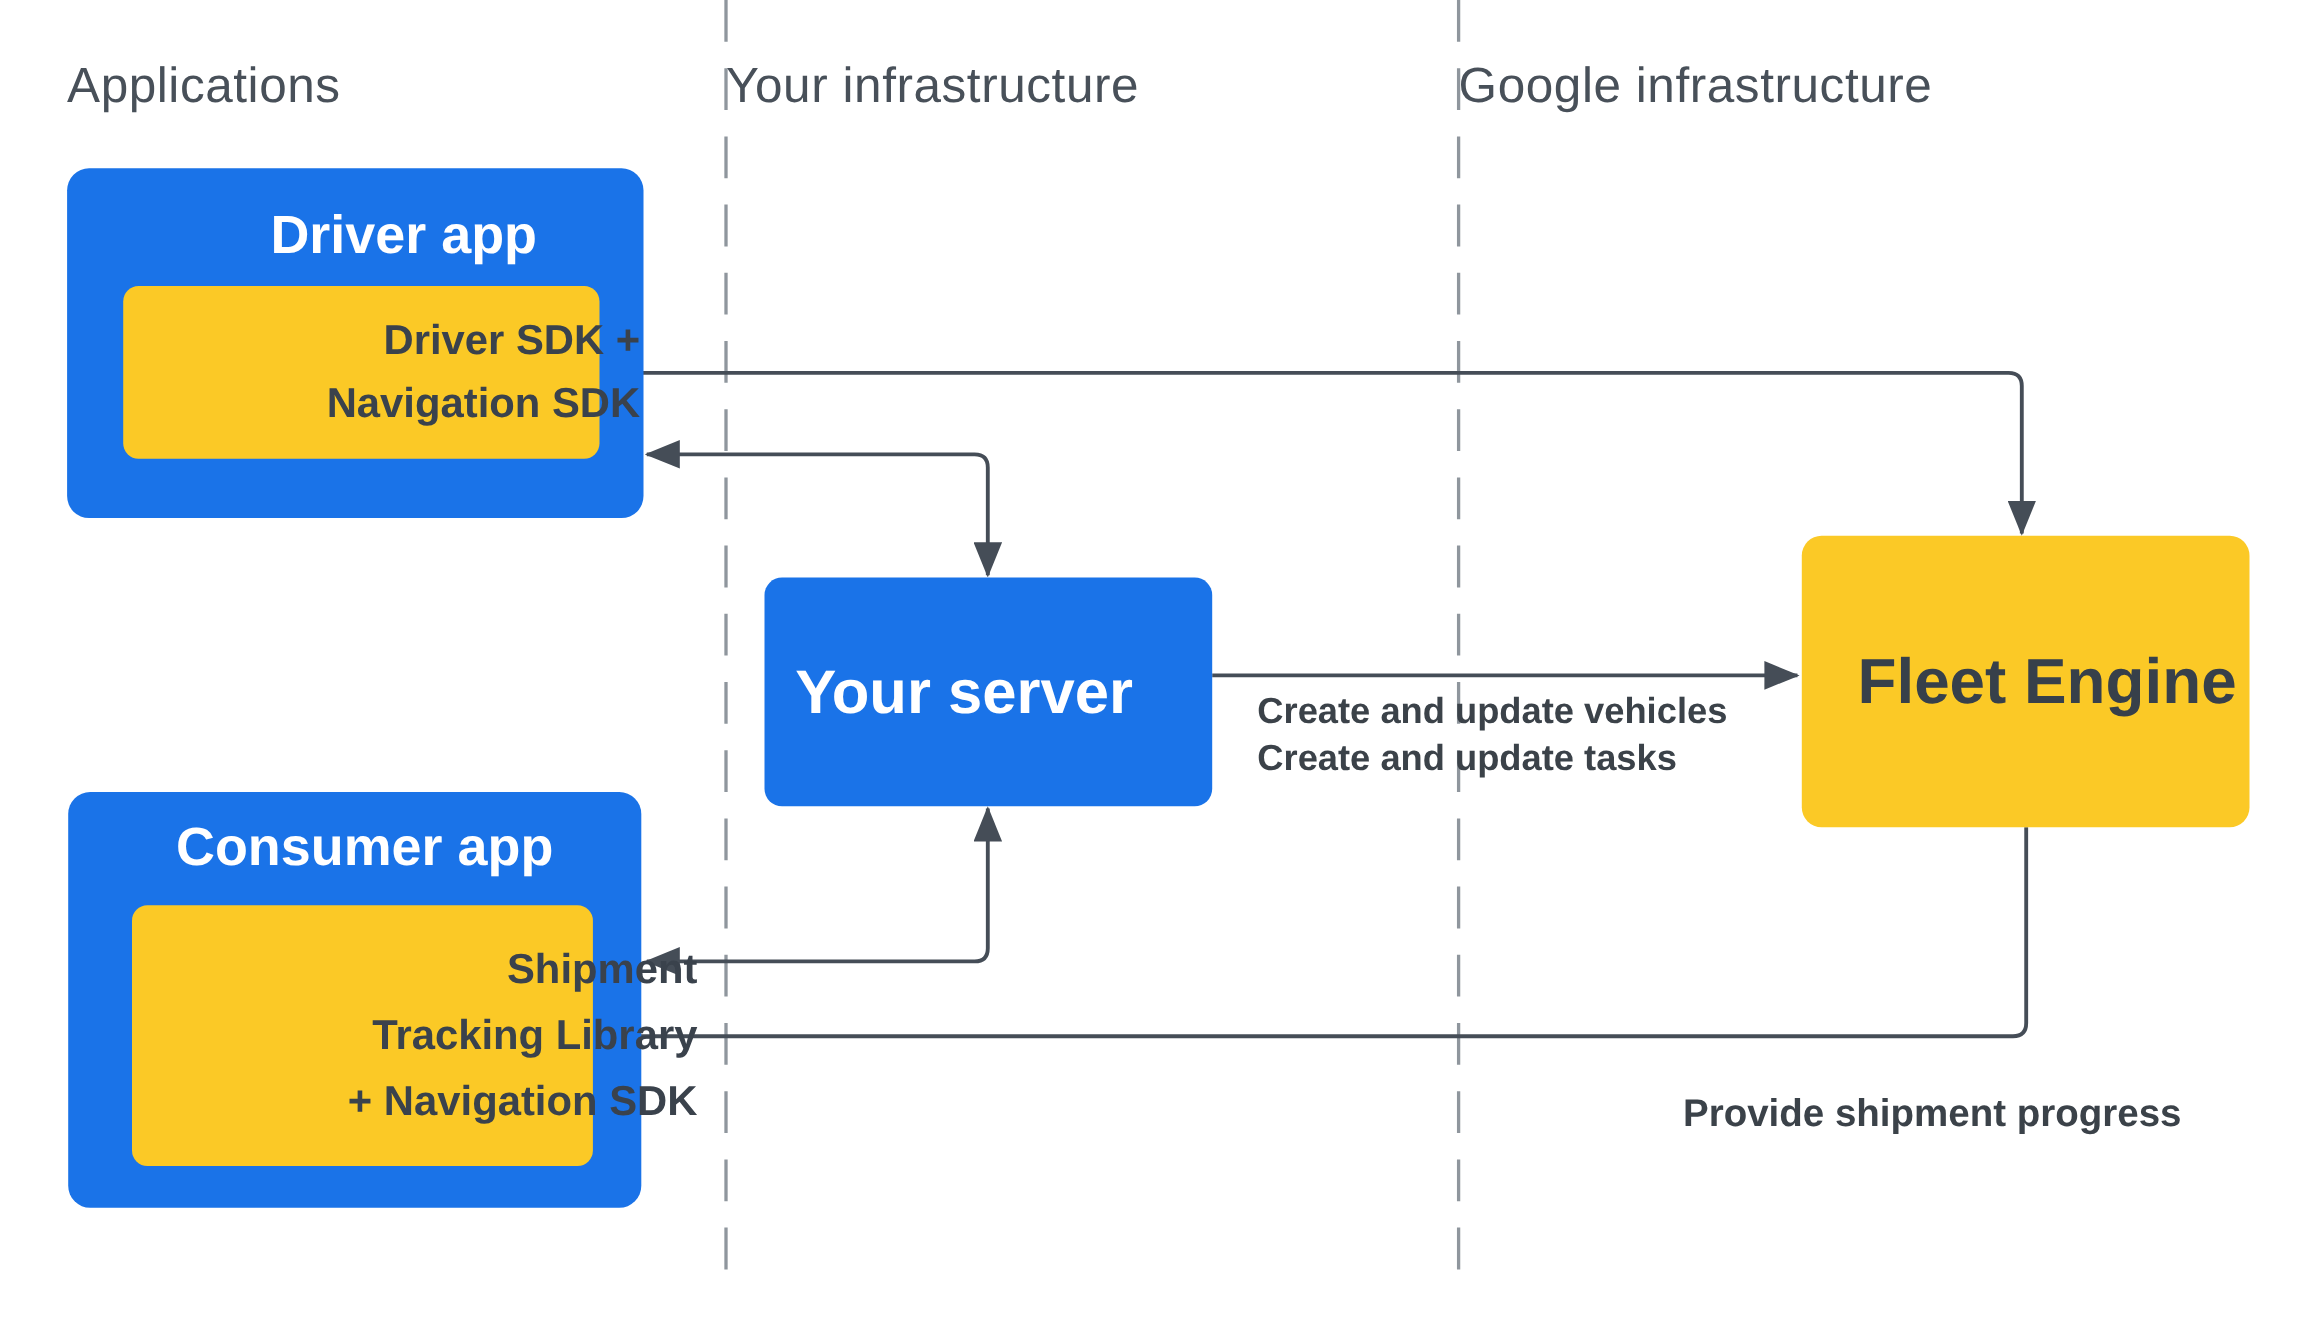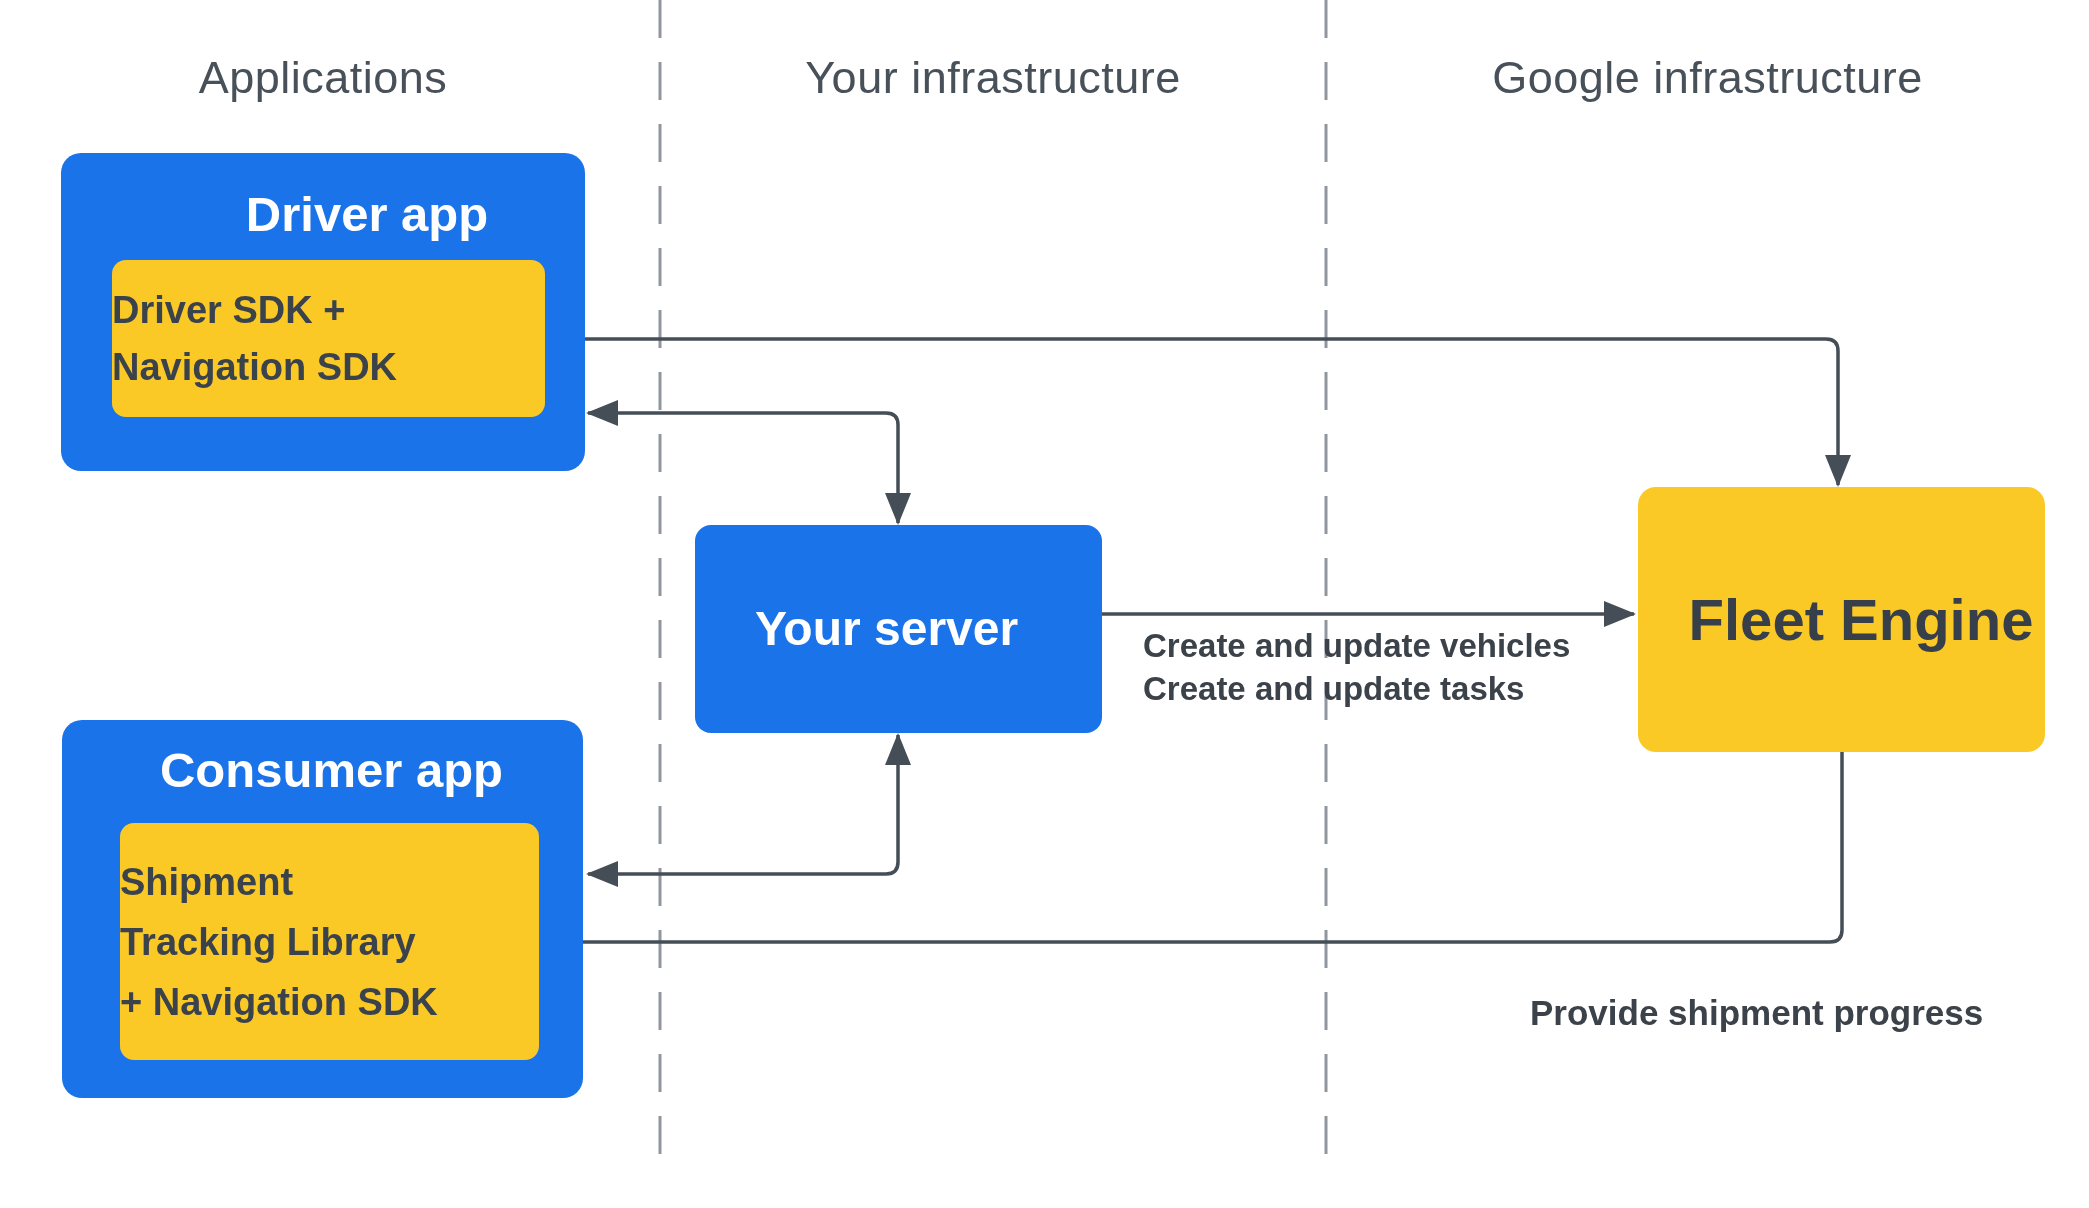--- a/index.html
+++ b/index.html
@@ -6,35 +6,35 @@
     --blue:#1A73E8; --yellow:#FBC926; --line:#454D57;
     --text-dark:#3A424C; --header:#485059; --dashed:#8F969D; --white:#FFFFFF;
   }
   html,body{margin:0;padding:0;background:#fff;}
   #canvas{
     position:relative; width:2089px; height:1208px; overflow:hidden;
     font-family:"Liberation Sans", sans-serif; background:#fff;
   }
   #wires{position:absolute; left:0; top:0; width:2089px; height:1208px;}
   .col-header{
-    position:absolute; text-align:center; font-size:45px; font-weight:400;
+    position:absolute; font-size:45px; font-weight:400;
     color:var(--header); letter-spacing:0.5px;
   }
   .box{position:absolute; box-sizing:border-box;}
   .blue-box{background:var(--blue); border-radius:20px;}
   .yellow-box{background:var(--yellow); border-radius:14px;}
   .box-title{
     position:absolute; text-align:center; font-weight:700; color:var(--white);
   }
   .sdk-lines{
     position:absolute; display:flex; flex-direction:column; justify-content:center;
-    text-align:left; font-weight:700; color:var(--text-dark);
+    text-align:right; font-weight:700; color:var(--text-dark);padding-left:37px;
   }
   .driver-title,.consumer-title{font-size:49px;margin-left:44px;}
-  .server-title{font-size:48px; line-height:208px; width:363px; left:695px; top:525px;margin-left:10px;}
+  .server-title{font-size:56px; line-height:208px; width:363px; left:695px; top:525px;}
   .fleet-title{
     position:absolute; left:1638px; top:487px; width:446px; height:265px;
     display:flex; align-items:center; justify-content:center;
     font-size:58px; font-weight:700; color:#37404A; text-align:center;
   }
   .edge-label{
     position:absolute; font-weight:700; color:#3B4249;
   }
   .lbl-location{left:1533px; top:262px; font-size:35px;}
   .lbl-create{left:1143px; top:624px; font-size:33px; line-height:43px;}

